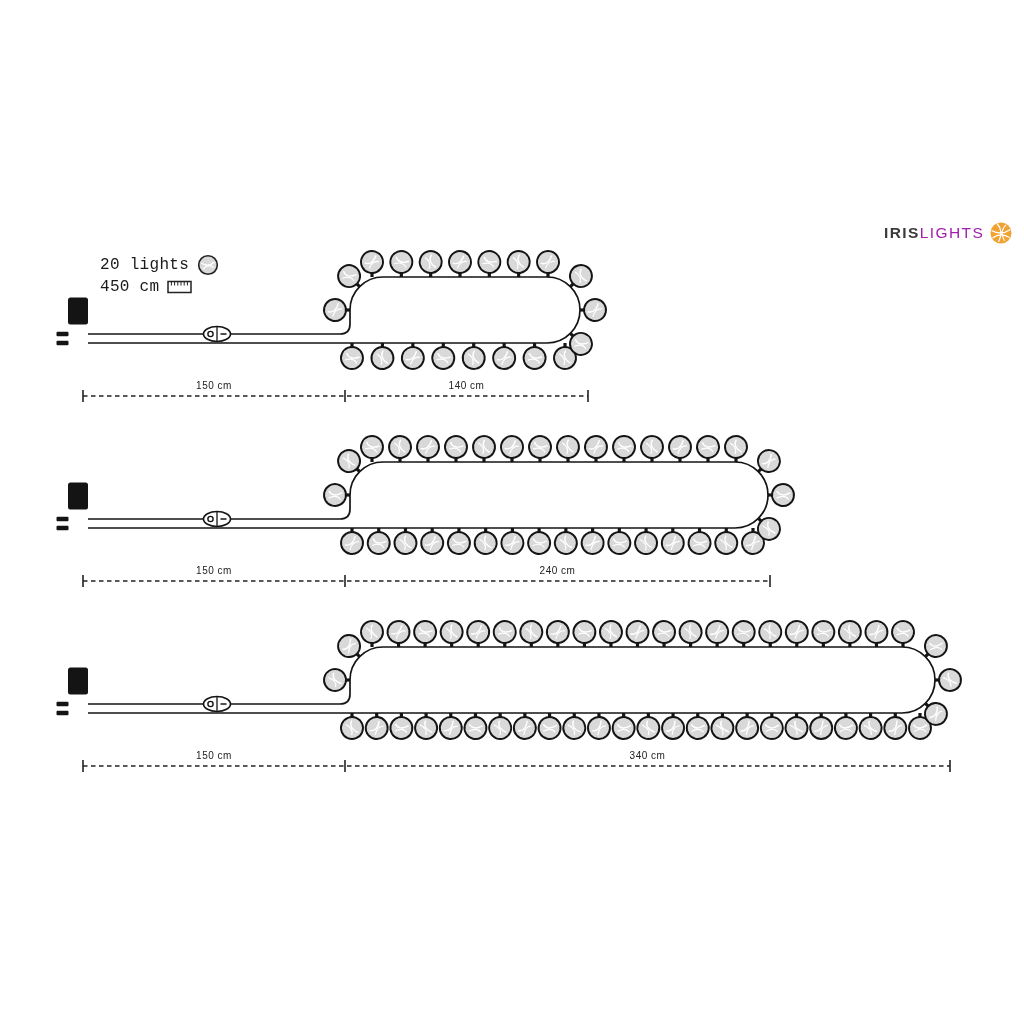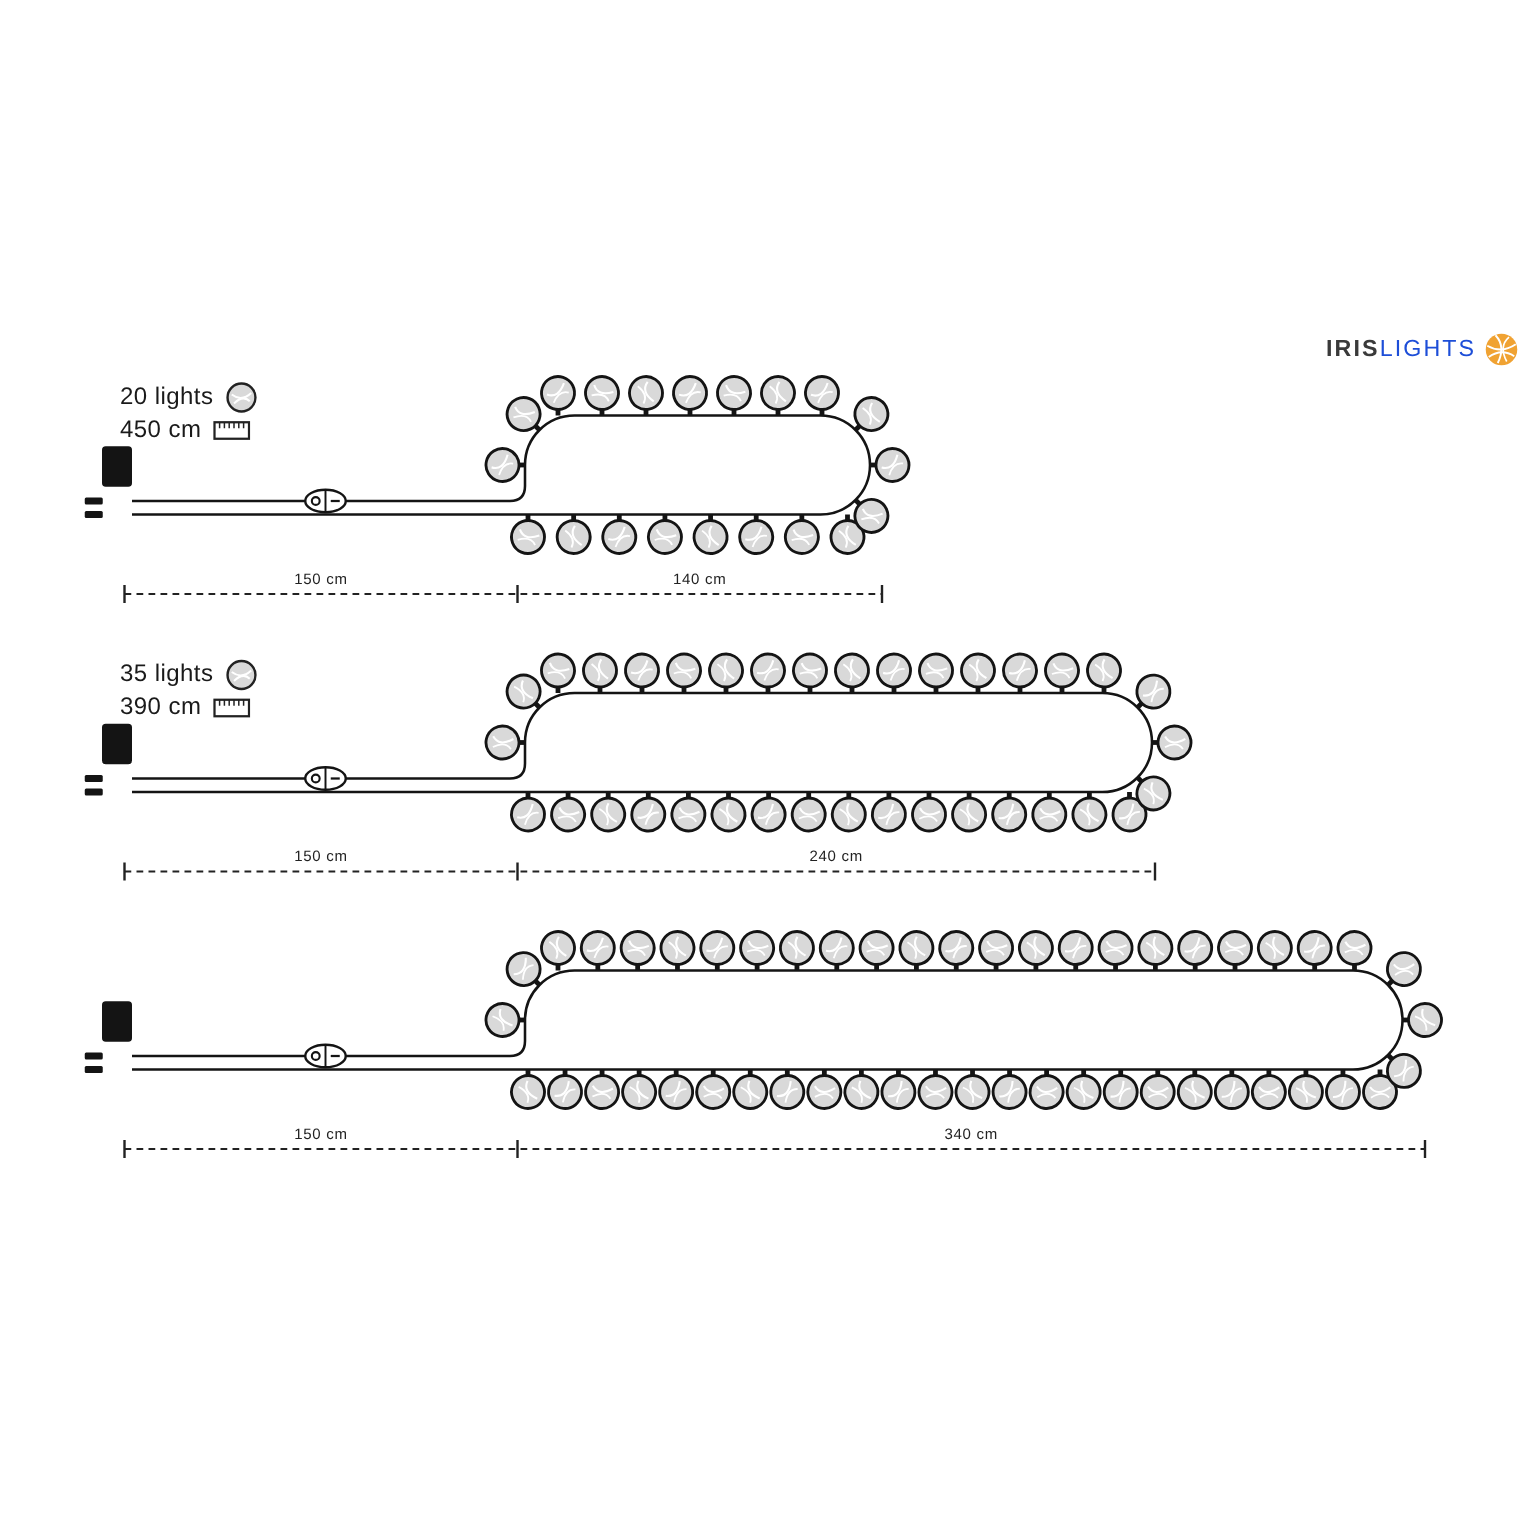--- a/index.html
+++ b/index.html
@@ -3,23 +3,23 @@
 <meta charset="utf-8">
 <style>
   html,body{margin:0;padding:0;background:#ffffff;}
   body{width:1024px;height:1024px;overflow:hidden;position:relative;
        font-family:"Liberation Sans",sans-serif;color:#1a1a1a;}
   .canvas{position:absolute;inset:0;}
   #drawing{position:absolute;left:0;top:0;}
   .logo{position:absolute;top:221px;left:884px;display:flex;align-items:center;
         font-size:15.5px;letter-spacing:1.4px;color:#3a3a3a;}
   .logo .bold{font-weight:700;}
-  .logo .light{font-weight:400;color:#1d4ed8;}
+  .logo .light{font-weight:400;color:#a21caf;}
   .logo svg{margin-left:5px;}
-  .string-label{position:absolute;left:80px;width:140px;}
+  .string-label{position:absolute;left:100px;width:140px;font-family:Liberation Mono, monospace;}
   .string-label .line{display:flex;align-items:center;gap:8px;height:22px;
         font-size:16px;letter-spacing:0.3px;white-space:nowrap;}
   .lbl-1{top:254px;} .lbl-2{top:439px;} .lbl-3{top:624px;}
 </style>
 </head>
 <body>
 
 <div class="canvas">
 
   <svg id="drawing" width="1024" height="1024" viewBox="0 0 1024 1024">
@@ -757,39 +757,15 @@
             <line x1="7.6" y1="1.5" x2="7.6" y2="5.5"></line>
           <line x1="10.8" y1="1.5" x2="10.8" y2="5.5"></line>
             <line x1="14" y1="1.5" x2="14" y2="5.5"></line>
           <line x1="17.2" y1="1.5" x2="17.2" y2="5.5"></line>
             <line x1="20.4" y1="1.5" x2="20.4" y2="5.5"></line>
         </g>
       </svg>
     </div>
   </div>
 
-  <div class="string-label lbl-2">
-    <div class="line">
-      <span>35 lights</span>
-      <svg width="22" height="22" viewBox="0 0 22 22">
-        <circle cx="11" cy="11" r="9.3" fill="#d9d9d9" stroke="#222" stroke-width="1.6"></circle>
-        <path d="M4.5 9 Q11 14 17.5 8" stroke="#fff" stroke-width="1.3" fill="none"></path>
-        <path d="M6 15 Q12 9 16.5 13.5" stroke="#fff" stroke-width="1.3" fill="none"></path>
-      </svg>
-    </div>
-    <div class="line">
-      <span>390 cm</span>
-      <svg width="25" height="14" viewBox="0 0 25 14">
-        <rect x="1" y="1.5" width="23" height="11" fill="#fff" stroke="#222" stroke-width="1.5"></rect>
-        <g stroke="#222" stroke-width="1">
-          <line x1="4.4" y1="1.5" x2="4.4" y2="5.5"></line>
-            <line x1="7.6" y1="1.5" x2="7.6" y2="5.5"></line>
-          <line x1="10.8" y1="1.5" x2="10.8" y2="5.5"></line>
-            <line x1="14" y1="1.5" x2="14" y2="5.5"></line>
-          <line x1="17.2" y1="1.5" x2="17.2" y2="5.5"></line>
-            <line x1="20.4" y1="1.5" x2="20.4" y2="5.5"></line>
-        </g>
-      </svg>
-    </div>
-  </div>
 
 
 </div>
 
 </body></html>

